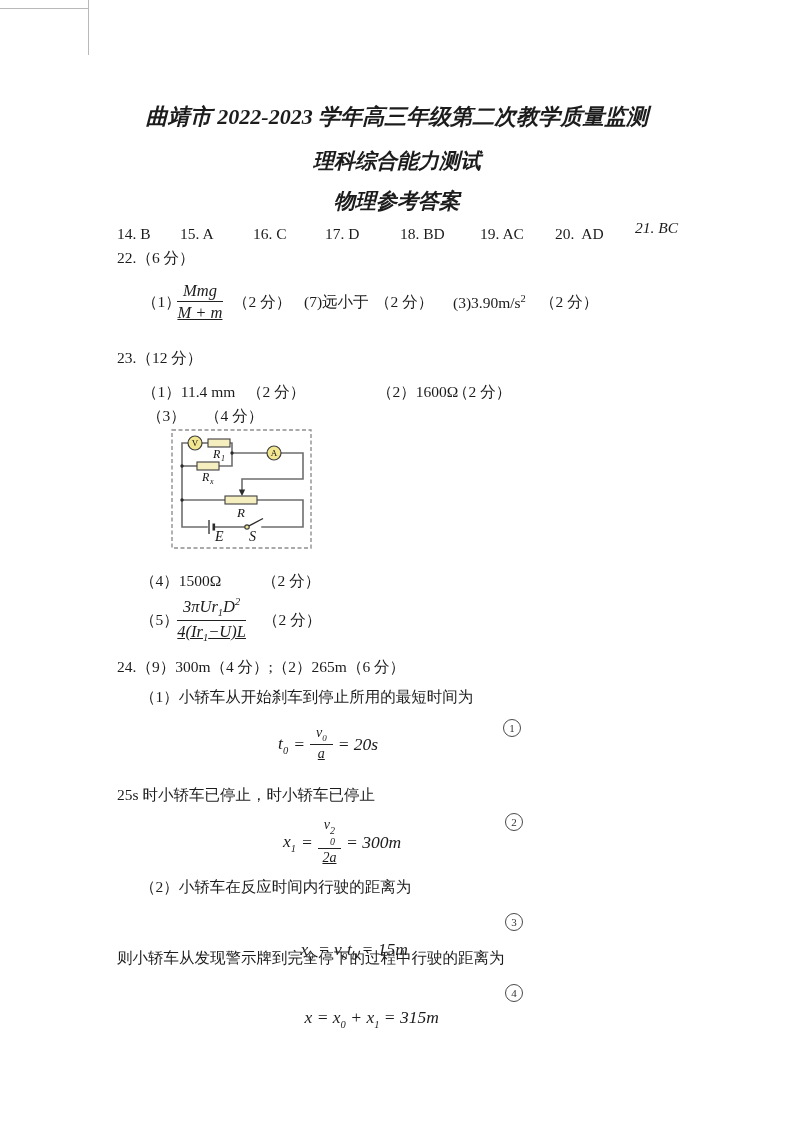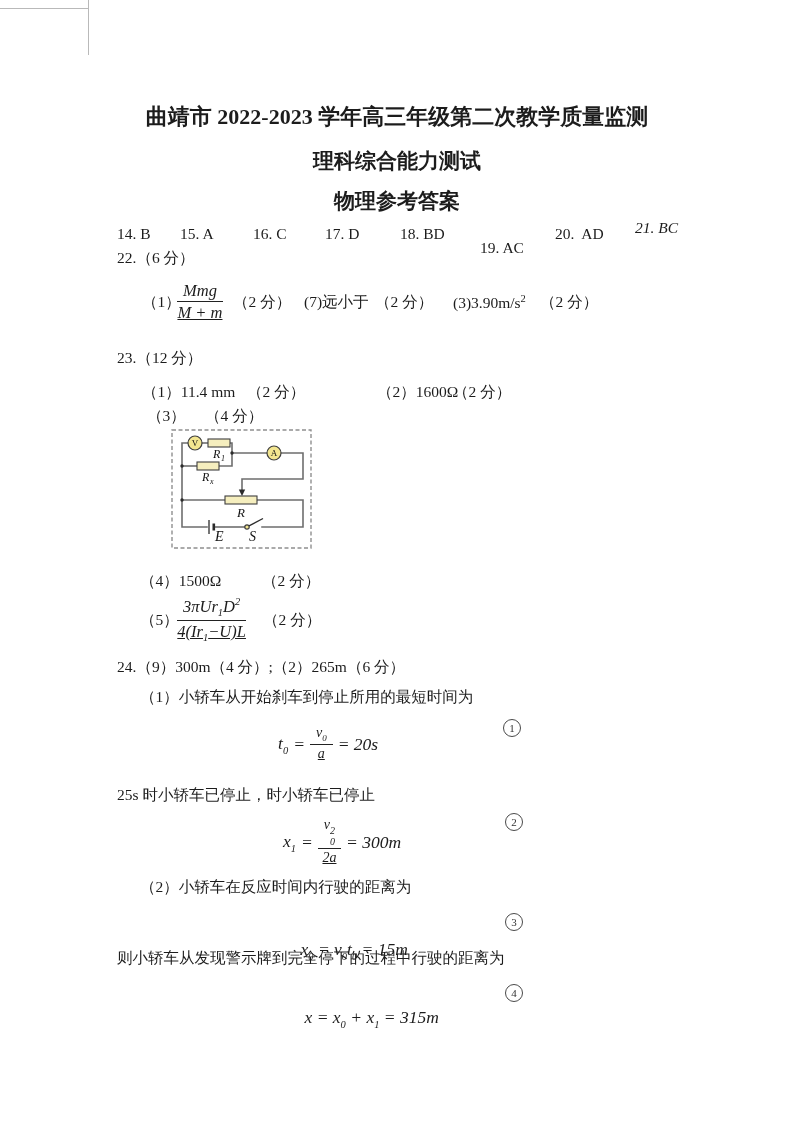--- a/index.html
+++ b/index.html
@@ -9,21 +9,21 @@
     --ink:#1c1c1c;
   }
   html,body{margin:0;padding:0;background:#e8e8e8;}
   .page{
     position:relative;width:794px;height:1123px;background:#ffffff;
     margin:0 auto;overflow:hidden;color:var(--ink);
     font-family:"Liberation Serif","DejaVu Serif",serif;
   }
   .abs{position:absolute;}
   .center{left:0;width:794px;text-align:center;}
-  .b{font-weight:bold;}
+  .b{font-weight:bold;font-style:italic;}
   .body-fs{font-size:15.5px;line-height:1.2;white-space:pre;}
   .title-fs{font-size:22px;}
   .sub-fs{font-size:21px;}
   .crop{background:#b9b9b9;}
   
   .frac{display:inline-flex;flex-direction:column;align-items:center;
         font-style:italic;line-height:1.18;text-align:center;}
   .frac .num{border-bottom:1.3px solid #222;padding:0 6px 1px 6px;text-align:right;}
   .frac .den{padding-top:1px;text-decoration:underline;}
   .frac-16{font-size:16.5px;}
@@ -59,21 +59,21 @@
   <div class="abs center b title-fs" style="top:102px;">曲靖市 2022-2023 学年高三年级第二次教学质量监测</div>
   <div class="abs center b sub-fs" style="top:187px;">物理参考答案</div>
   <div class="abs center b sub-fs" style="top:147px;">理科综合能力测试</div>
 
   <div>
     <span class="abs body-fs" style="left:117px;top:225px;">14. B</span>
     <span class="abs body-fs" style="left:180px;top:225px;">15. A</span>
     <span class="abs body-fs" style="left:253px;top:225px;">16. C</span>
     <span class="abs body-fs" style="left:325px;top:225px;">17. D</span>
     <span class="abs body-fs" style="left:400px;top:225px;">18. BD</span>
-    <span class="abs body-fs" style="left:480px;top:239px;text-align:center;">19. AC</span>
+    <span class="abs body-fs" style="left:480px;top:225px;text-align:center;">19. AC</span>
     <span class="abs body-fs" style="left:555px;top:225px;">20.  AD</span>
     <span class="abs body-fs" style="left:635px;top:219px;font-style:italic;">21. BC</span>
   </div>
 
   <div class="abs body-fs" style="left:117px;top:249px;">22.（6 分）</div>
 
   <div class="abs" style="left:0;top:280px;width:794px;height:46px;">
     <span class="abs body-fs" style="left:142px;top:13px;">（1）</span>
     <span class="abs frac frac-16" style="left:177px;top:1px;">
       <span class="num">Mmg</span>

